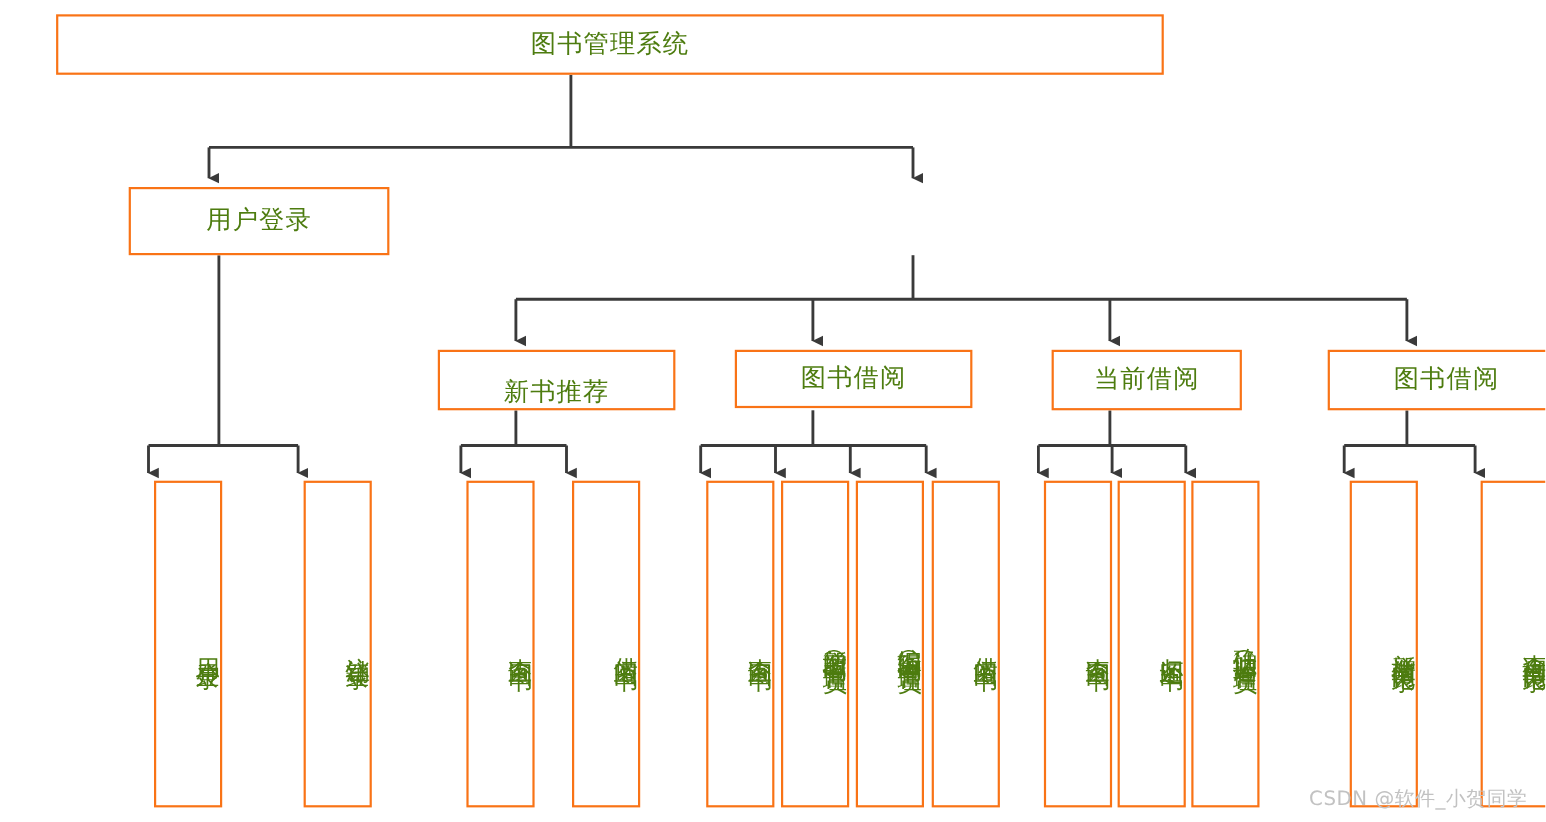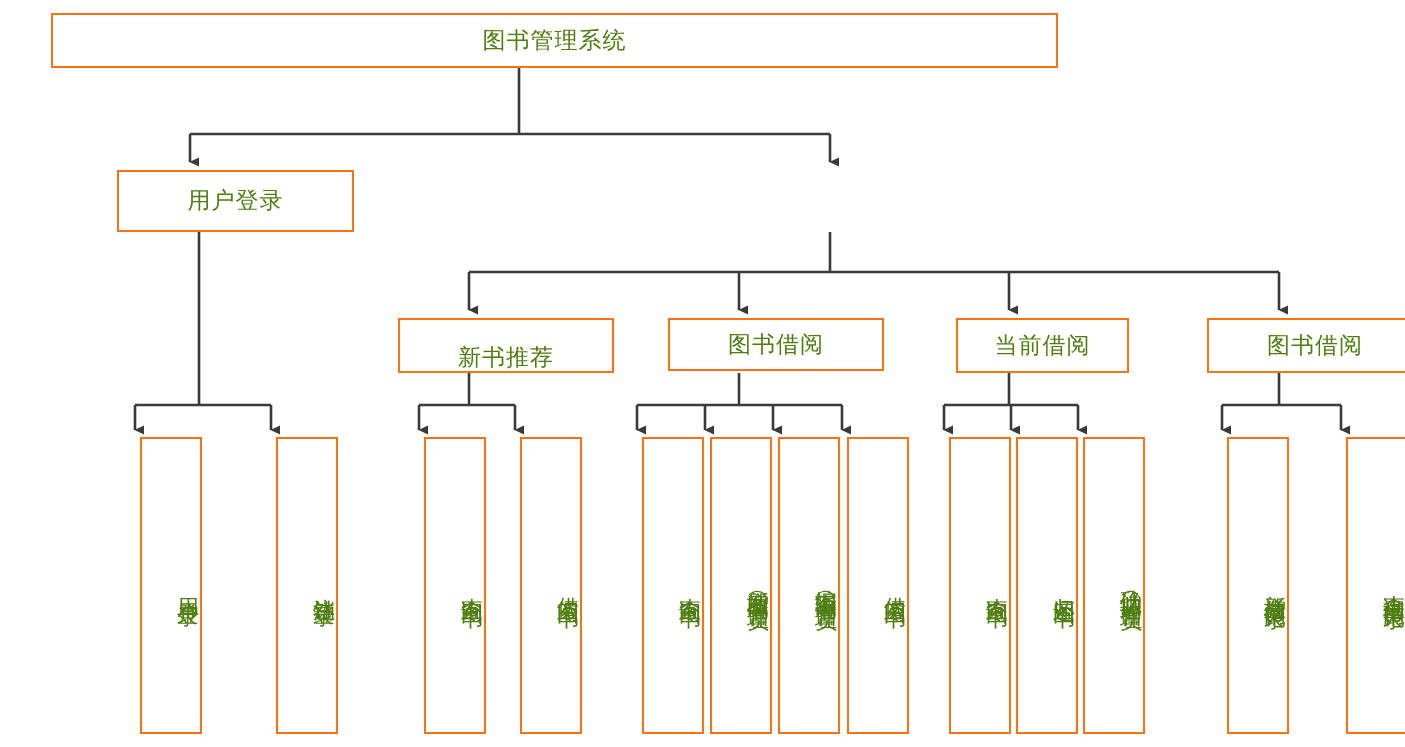--- a/index.html
+++ b/index.html
@@ -180,14 +180,15 @@
     <span class="vlabel">确认归还（管理员）</span>
   </div>
 
   <div class="node vert" style="left:1191px; top:437px; width:62px; height:297px;">
     <span class="vlabel">新增借阅记录</span>
   </div>
   <div class="node vert" style="left:1310px; top:437px; width:62px; height:297px;">
     <span class="vlabel">查询借阅记录</span>
   </div>
 
+  <div class="watermark" style="left:1190px; top:714px;">CSDN @软件_小贺同学</div>
 
 </div>
 
 </body></html>

